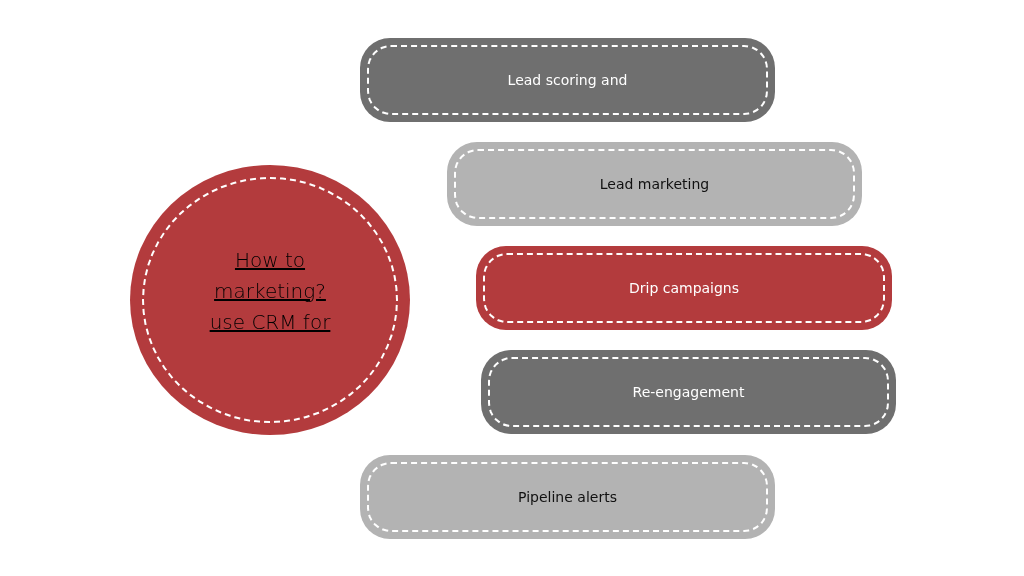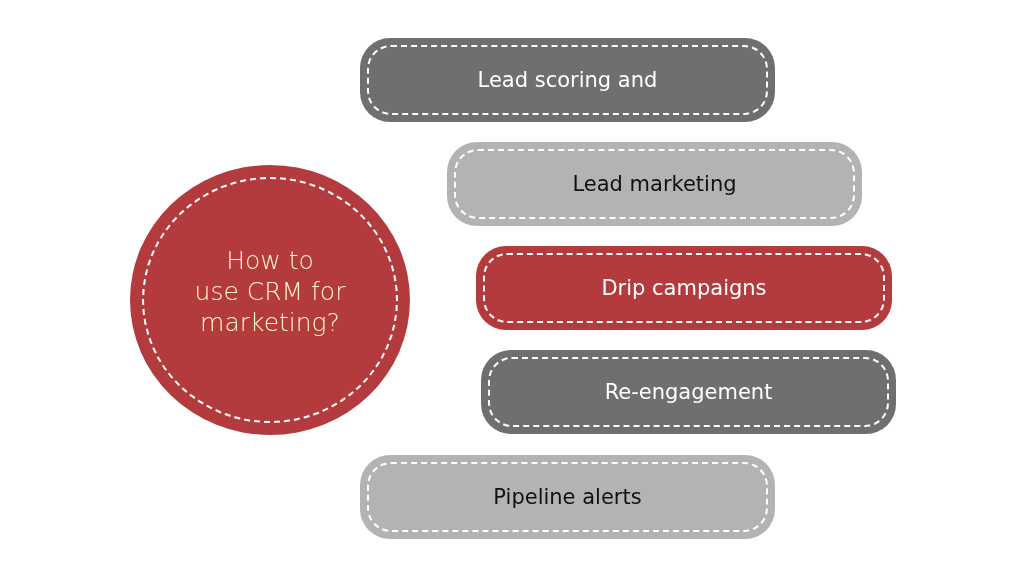--- a/index.html
+++ b/index.html
@@ -2,45 +2,45 @@
 <html><head>
 <meta charset="utf-8">
 <style>
   html, body { margin:0; padding:0; }
   body { width:1024px; height:576px; background:#ffffff; position:relative; overflow:hidden;
          font-family:"DejaVu Sans", sans-serif; }
   .circle { position:absolute; left:130px; top:165px; width:280px; height:270px; border-radius:50%;
             background:#b33b3d; }
   .circle .ring { position:absolute; left:12px; top:12px; right:12px; bottom:12px; border-radius:50%;
                   border:2px dashed #ffffff; }
-  .circle .label { position:absolute; left:0; right:0; top:80px; text-align:center; color:#fef9c3;
-                   font-size:25px; line-height:31px; font-weight:300; }
+  .circle .label { position:absolute; left:0; right:0; top:80px; text-align:center; color:#000000;
+                   font-size:20px; line-height:31px; font-weight:300;text-decoration:underline; }
   .pill { position:absolute; height:84px; border-radius:30px; box-sizing:border-box; }
   .pill .ring { position:absolute; left:7px; top:7px; right:7px; bottom:7px; border-radius:24px;
                 border:2px dashed #ffffff; }
   .pill .label { position:absolute; left:0; right:0; top:0; bottom:0; display:flex; align-items:center;
-                 justify-content:center; text-align:center; font-size:21px; line-height:25px; }
+                 justify-content:center; text-align:center; font-size:14px; line-height:25px; }
   .dark { background:#6f6f6f; color:#ffffff; }
   .light { background:#b3b3b3; color:#111111; }
   .red { background:#b33b3d; color:#ffffff;padding-left:12px; }
   #pill-0 { left:360px; top:38px; width:415px; }
   #pill-1 { left:447px; top:142px; width:415px; }
   #pill-2 { left:476px; top:246px; width:416px; }
   #pill-3 { left:447px; top:350px; width:415px;margin-left:34px; }
   #pill-4 { left:360px; top:455px; width:415px;padding-left:36px; }
 </style>
 </head>
 <body>
 
 <div class="circle">
   <div class="ring"></div>
   <div class="label">
     <div>How to</div>
+    <div>marketing?</div>
     <div>use CRM for</div>
-    <div>marketing?</div>
   </div>
 </div>
 
 <div class="pill dark" id="pill-0">
   <div class="ring"></div>
   <div class="label">
     <div>
       <div>Lead scoring and</div>
     </div>
   </div>

